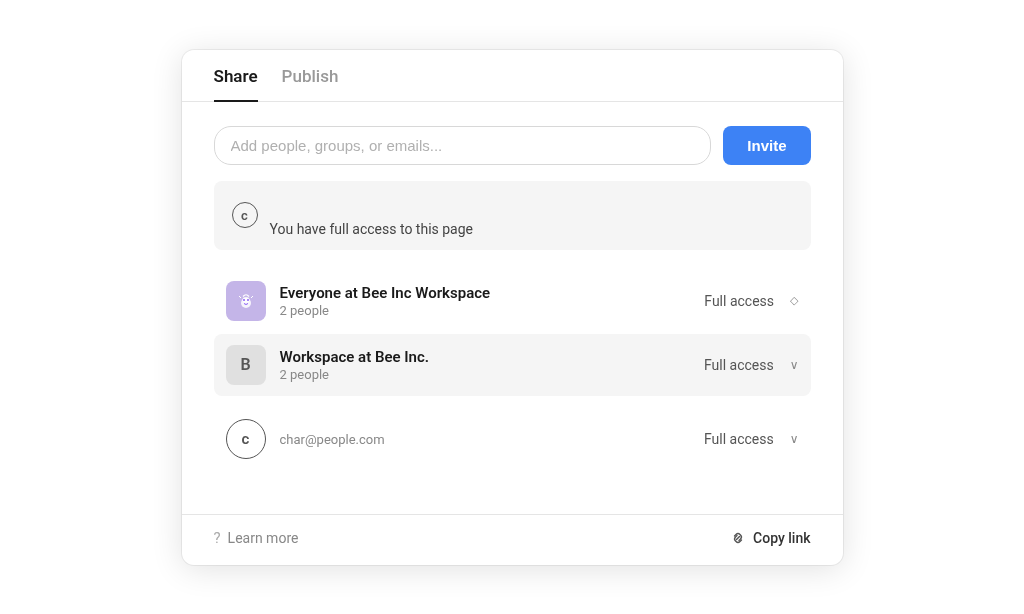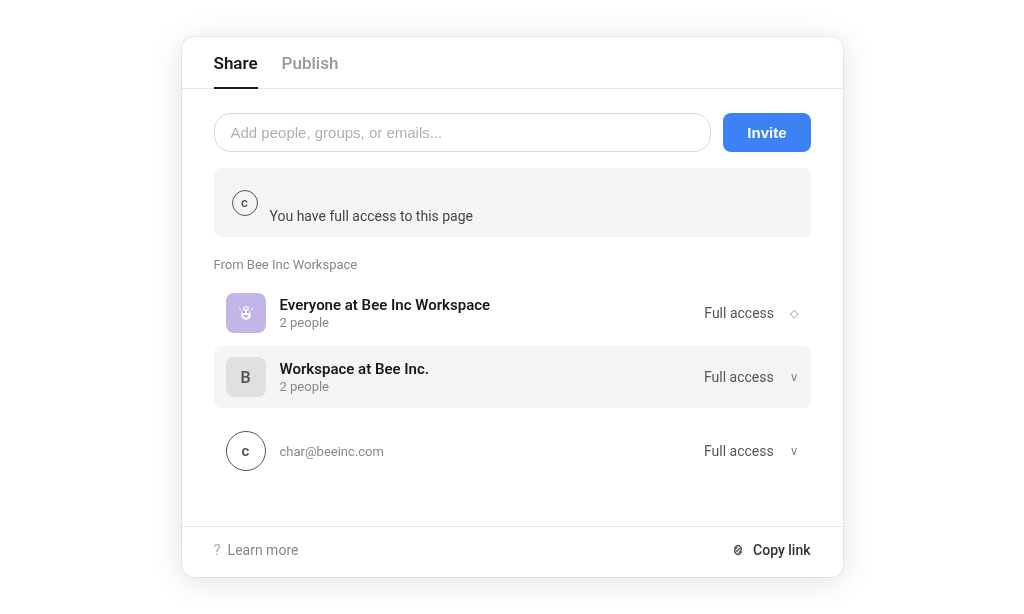--- a/index.html
+++ b/index.html
@@ -228,21 +228,20 @@
     <div class="invite-row">
       <input class="invite-input" type="text" placeholder="Add people, groups, or emails..." style="">
       <button class="invite-btn">Invite</button>
     </div>
 
     <div class="full-access-banner">
       <div class="circle-c">c</div>
       <span class="banner-text">You have full access to this page</span>
     </div>
 
-    <div class="section-label">From Bee Inc Workspace</div>
 
     <div class="member-list">
 
       <div class="member-row">
         <div class="avatar avatar-bee">
 
           <svg width="22" height="22" viewBox="0 0 22 22" fill="none" xmlns="http://www.w3.org/2000/svg">
             <ellipse cx="11" cy="13" rx="5" ry="5" fill="white" fill-opacity="0.85"></ellipse>
             <ellipse cx="11" cy="10" rx="3.5" ry="3" fill="white" fill-opacity="0.85"></ellipse>
             <path d="M8 6.5 Q11 3 14 6.5" stroke="white" stroke-width="1.2" fill="none"></path>
@@ -274,21 +273,21 @@
           <span class="chevron-icon">∨</span>
         </div>
       </div>
     </div>
 
     <div class="more-people-section">
       <div class="member-list">
         <div class="member-row">
           <div class="avatar-circle-c">c</div>
           <div class="member-info">
-            <div class="member-sub">char@beeinc.com</div>
+            <div class="member-sub">char@people.com</div>
           </div>
           <div class="member-access">
             <span>Full access</span>
             <span class="chevron-icon">∨</span>
           </div>
         </div>
       </div>
     </div>
   </div>
 

